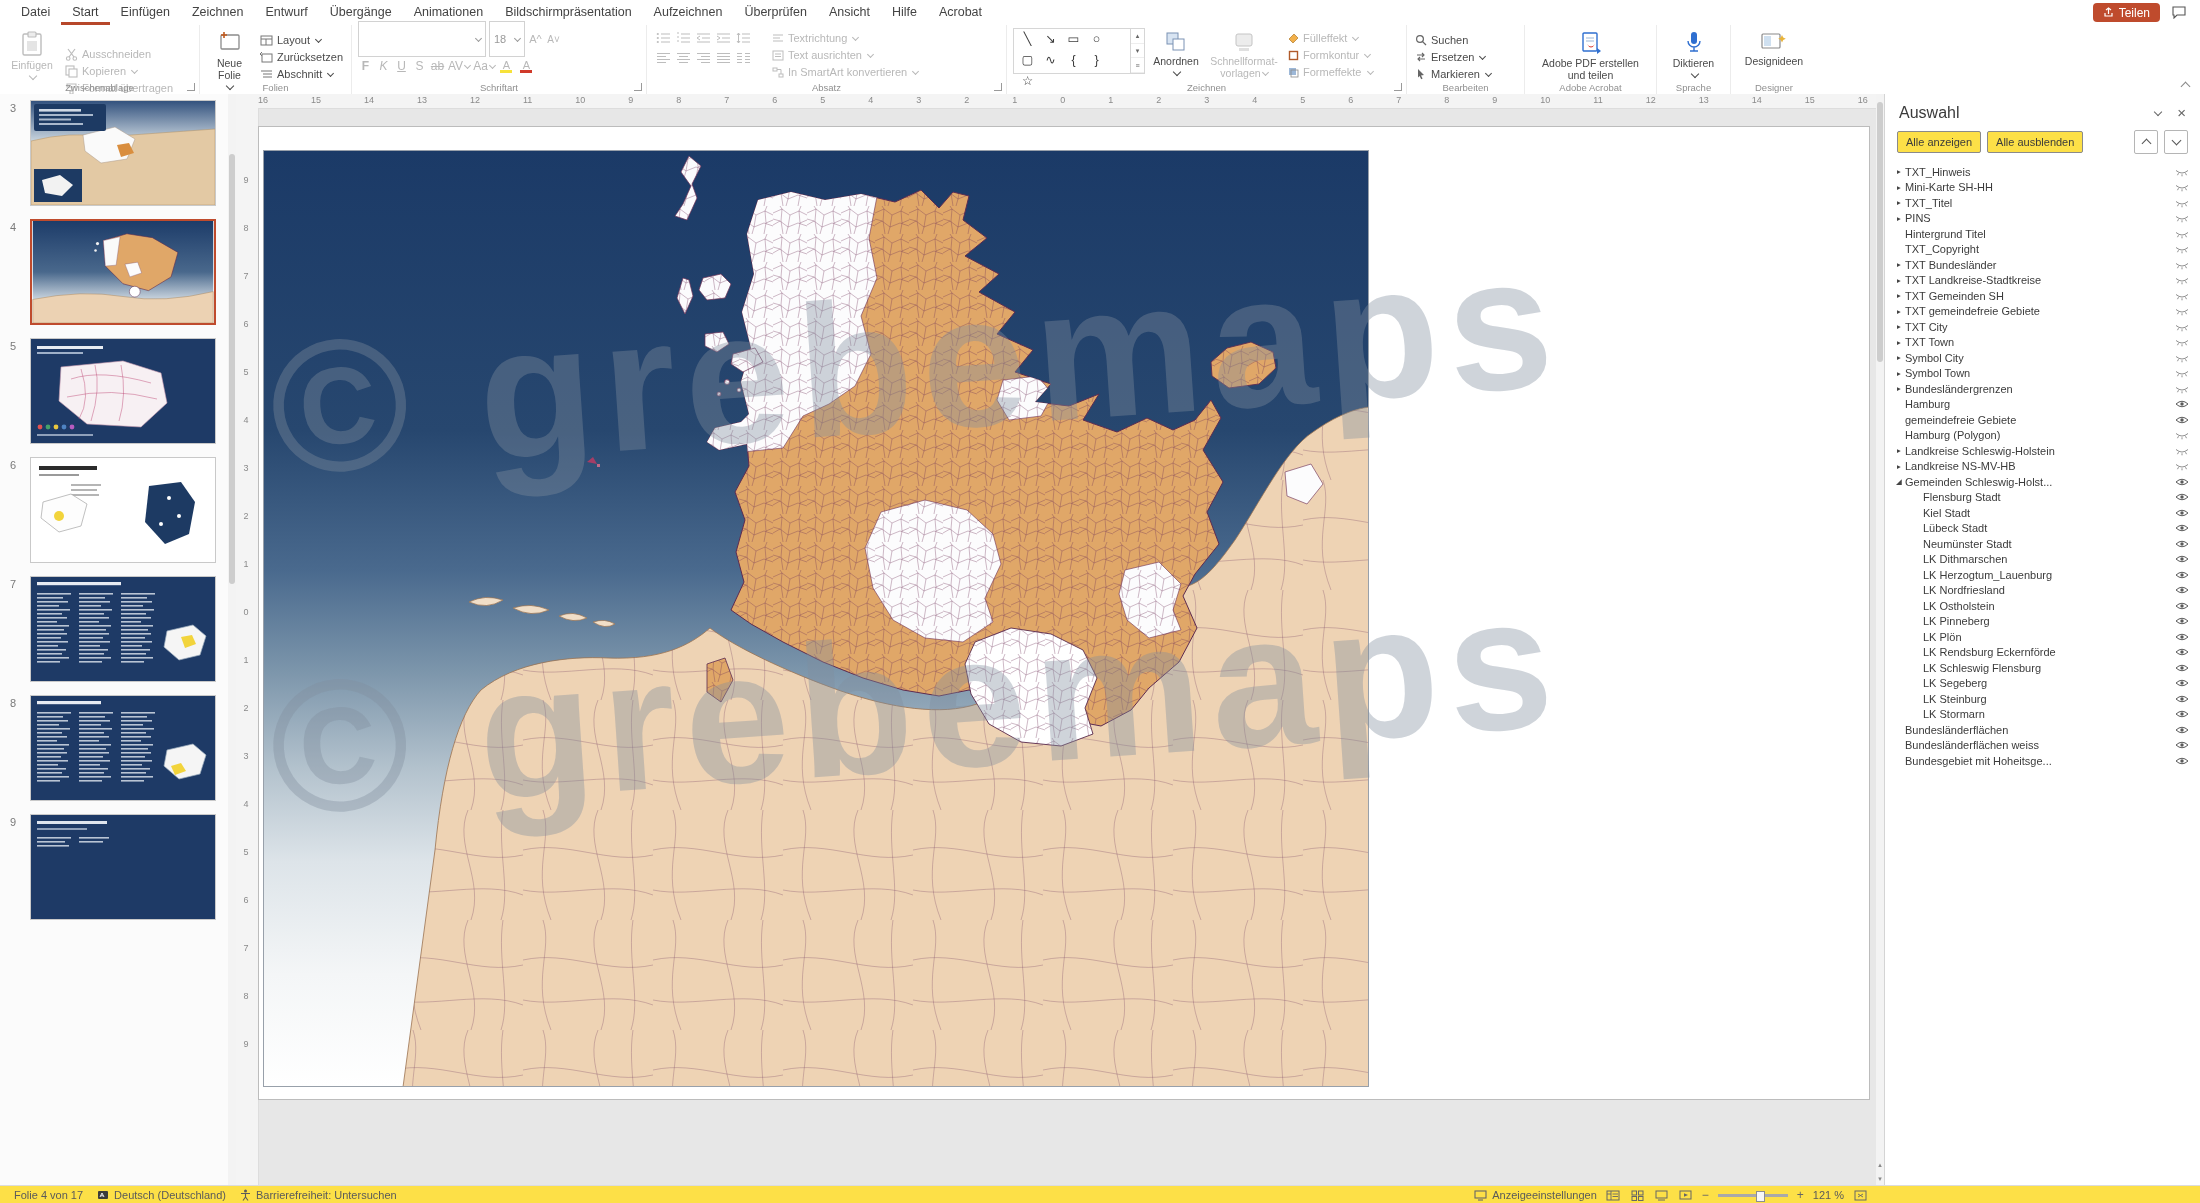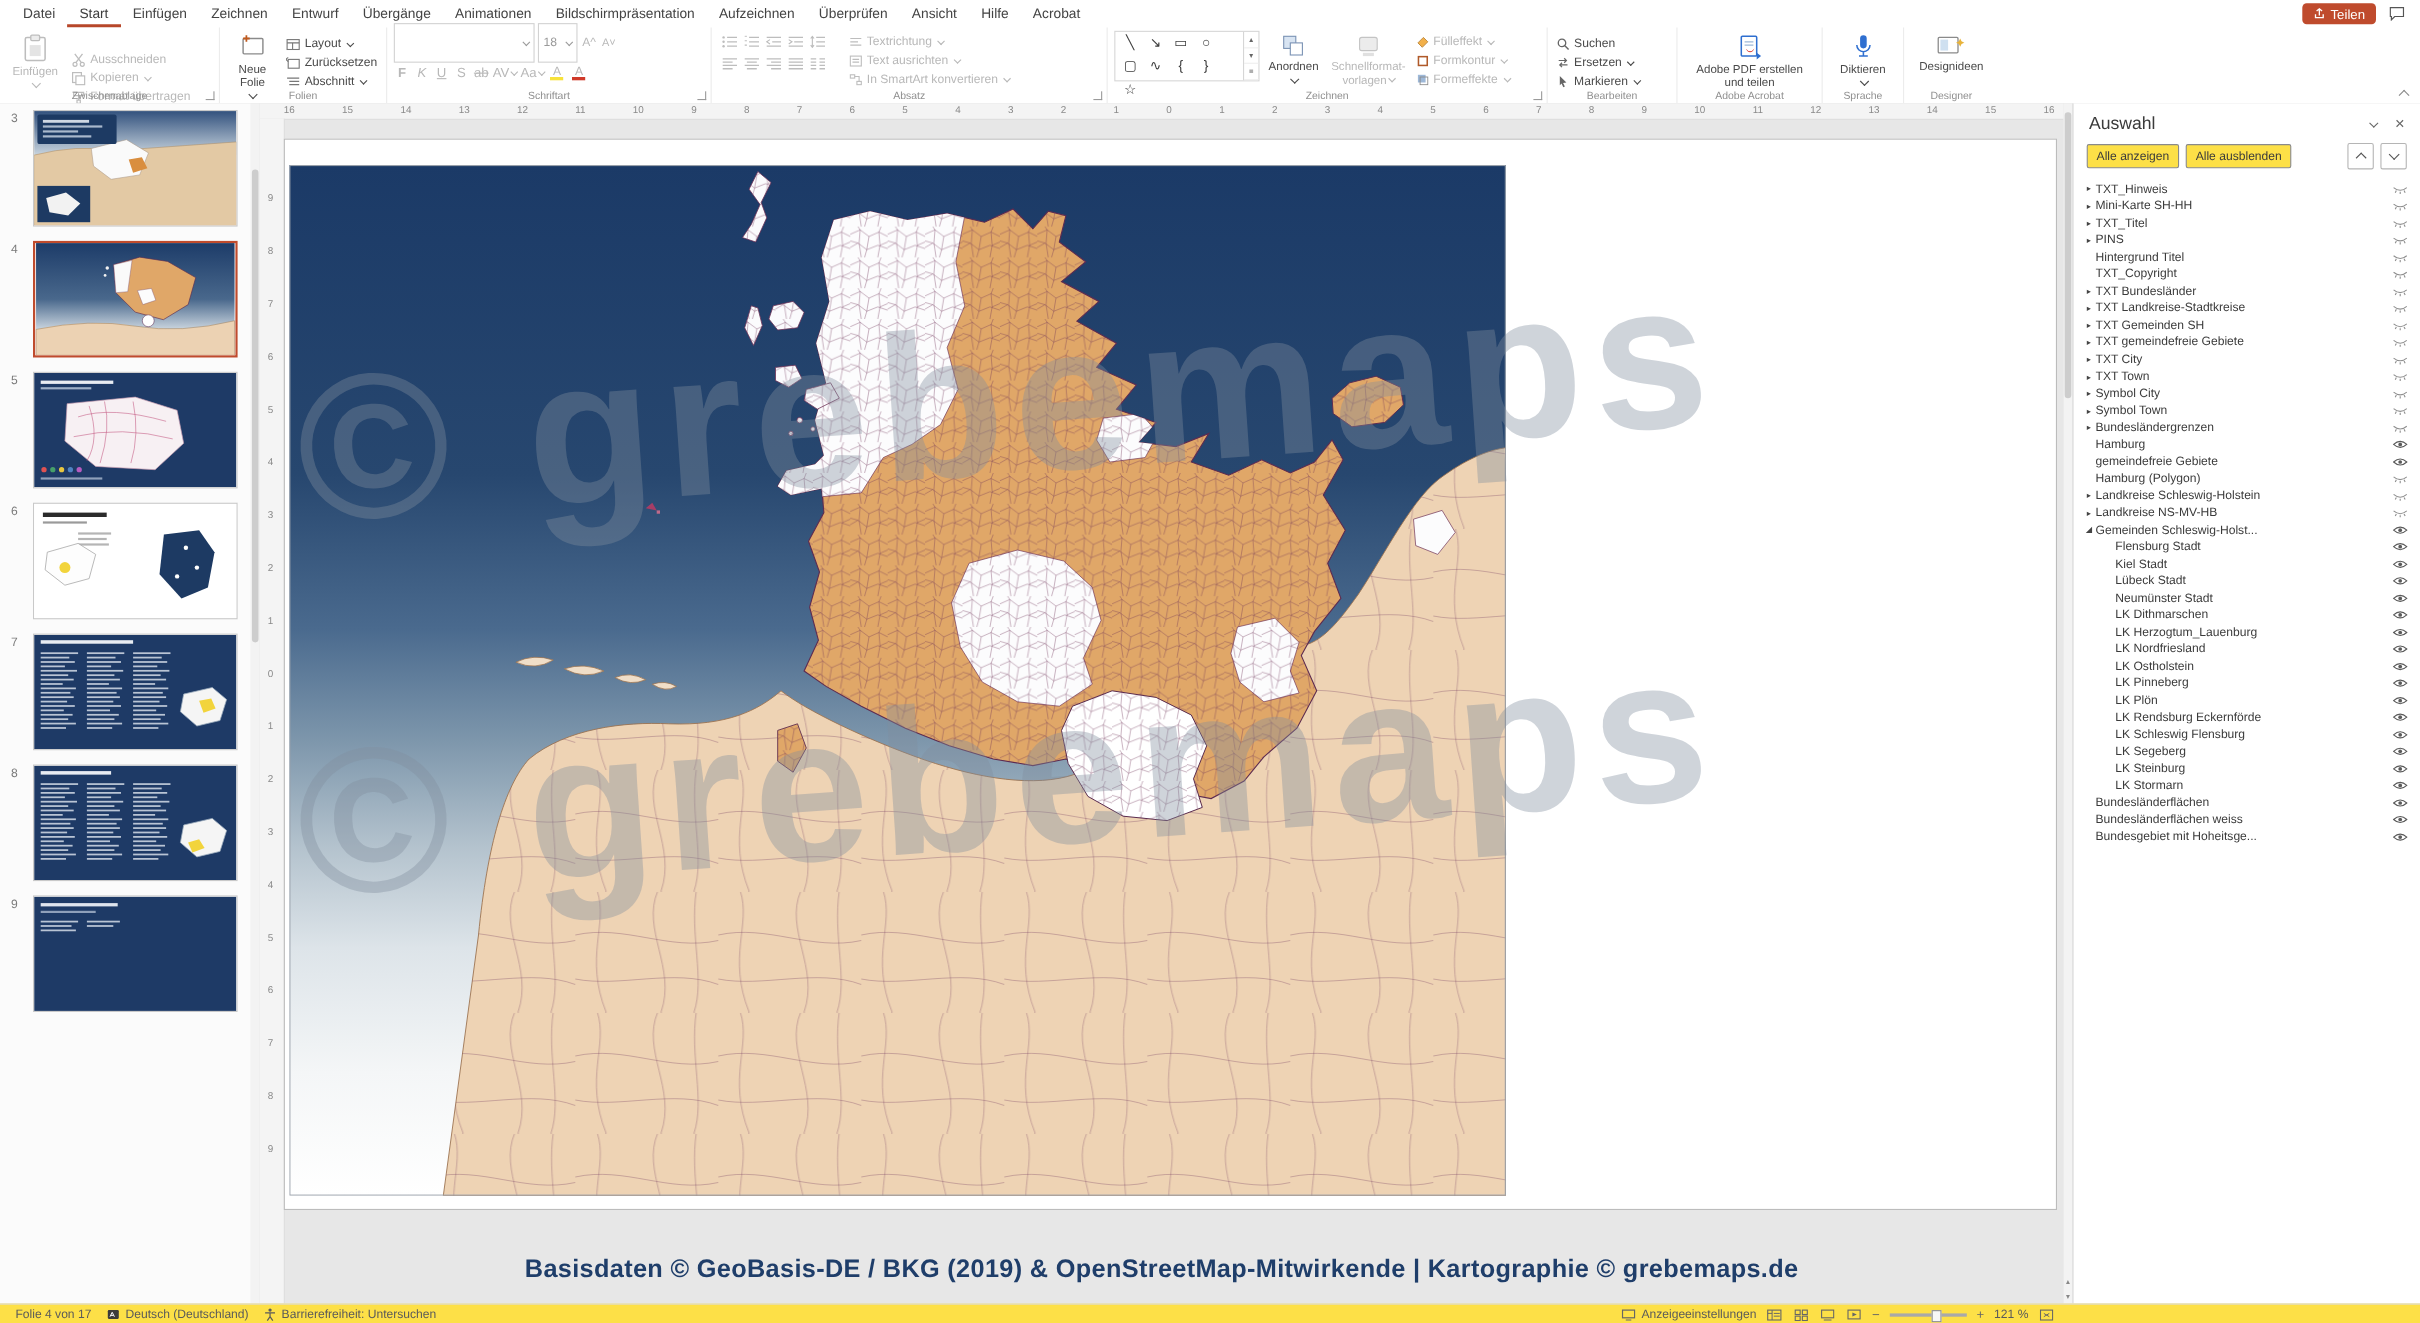--- a/index.html
+++ b/index.html
@@ -772,21 +772,20 @@
           <use href="#g-isl" fill="#fbfbfd" stroke="#6d2f55" stroke-width=".7"></use>
           <use href="#g-isl" fill="url(#muni)"></use>
           <path d="M324 312 l6 -5 l4 7 Z" fill="#a63d66"></path>
             <rect x="334" y="314" width="3" height="3" fill="#c06a8a"></rect>
           <rect x=".5" y=".5" width="1105" height="936" fill="none" stroke="#98a0aa"></rect>
         </svg>
         <div class="wm" id="wm1"><span>©</span> <span>grebemaps</span></div>
         <div class="wm" id="wm2"><span>©</span> <span>grebemaps</span></div>
       </div>
 
-      <div id="copyright">Basisdaten © GeoBasis-DE / BKG (2019) &amp; OpenStreetMap-Mitwirkende | Kartographie © grebemaps.de</div>
     </div>
 
     <div id="cscroll">
       <div class="th"></div>
       <span class="nav" style="bottom:14px;">▴</span>
       <span class="nav" style="bottom:0;">▾</span>
     </div>
 
     <div id="pane">
       <div id="pane-head">

